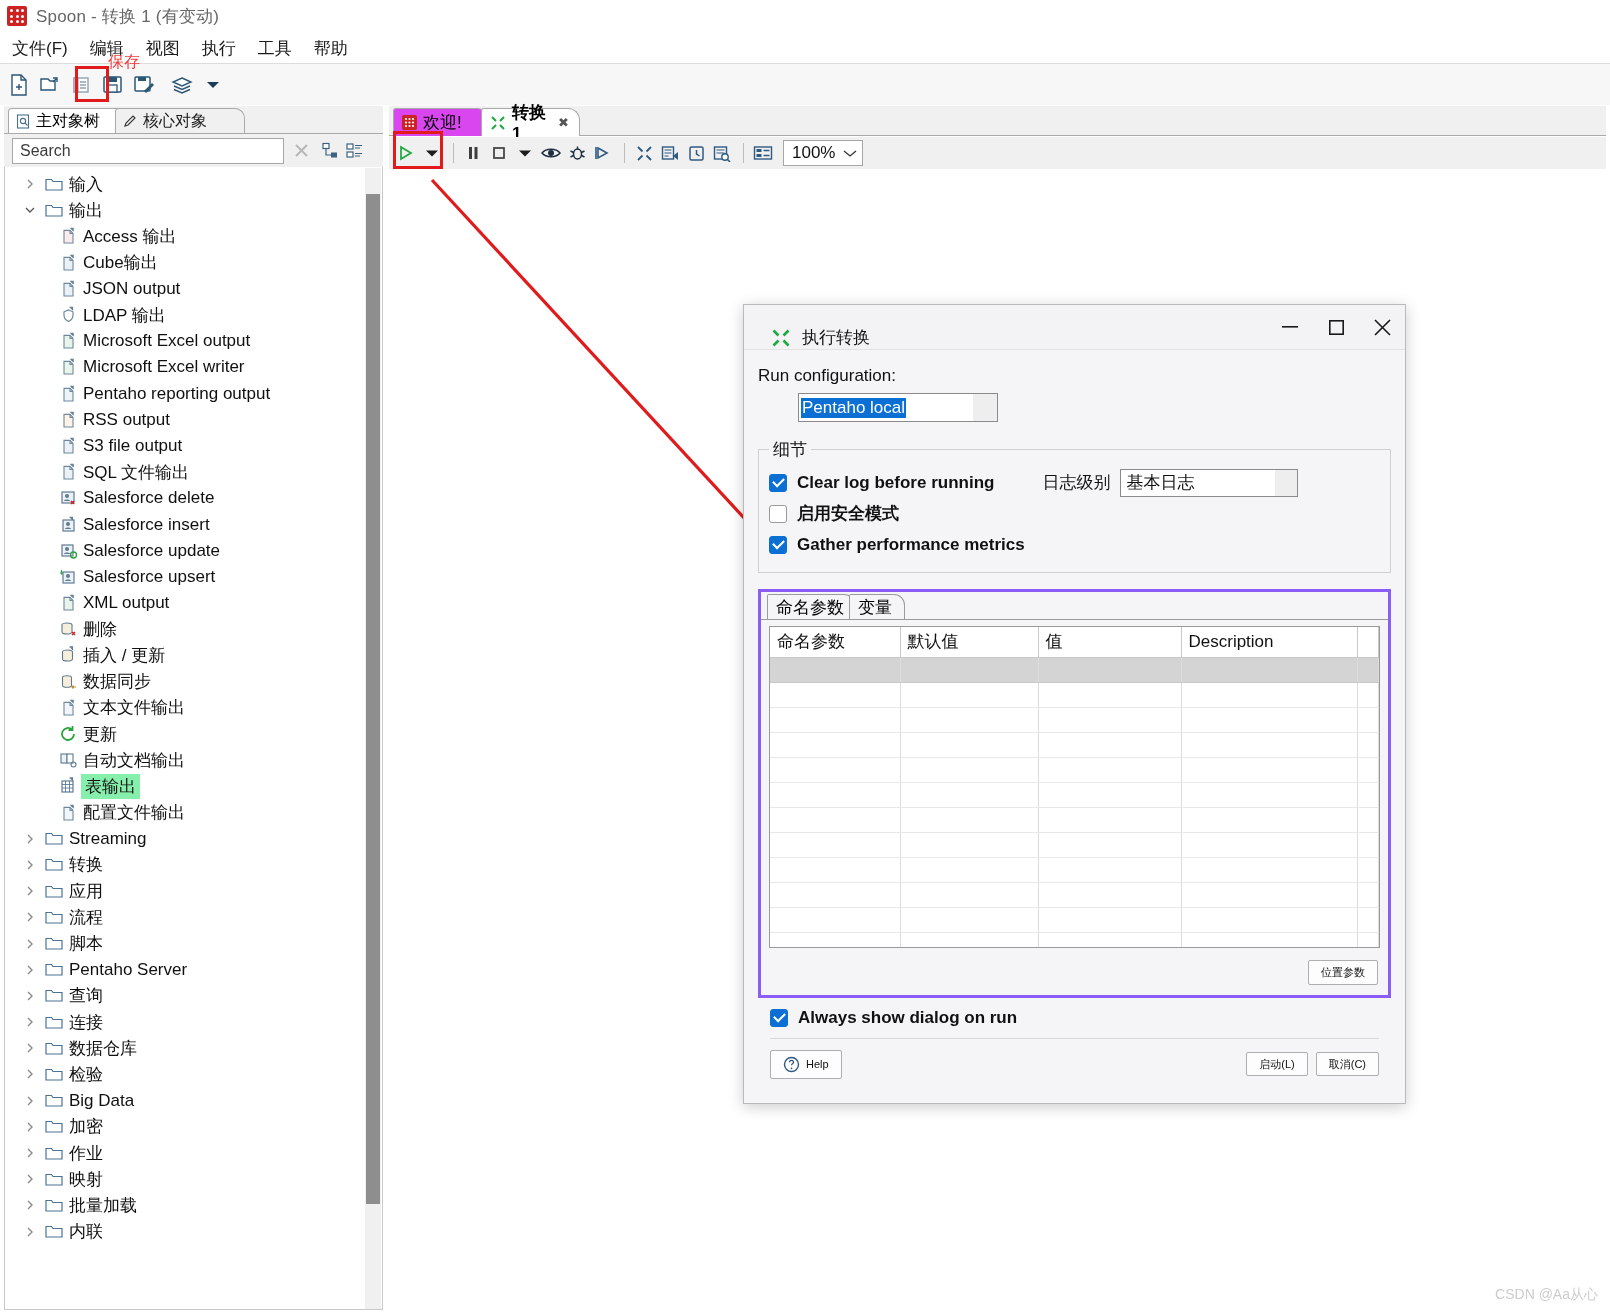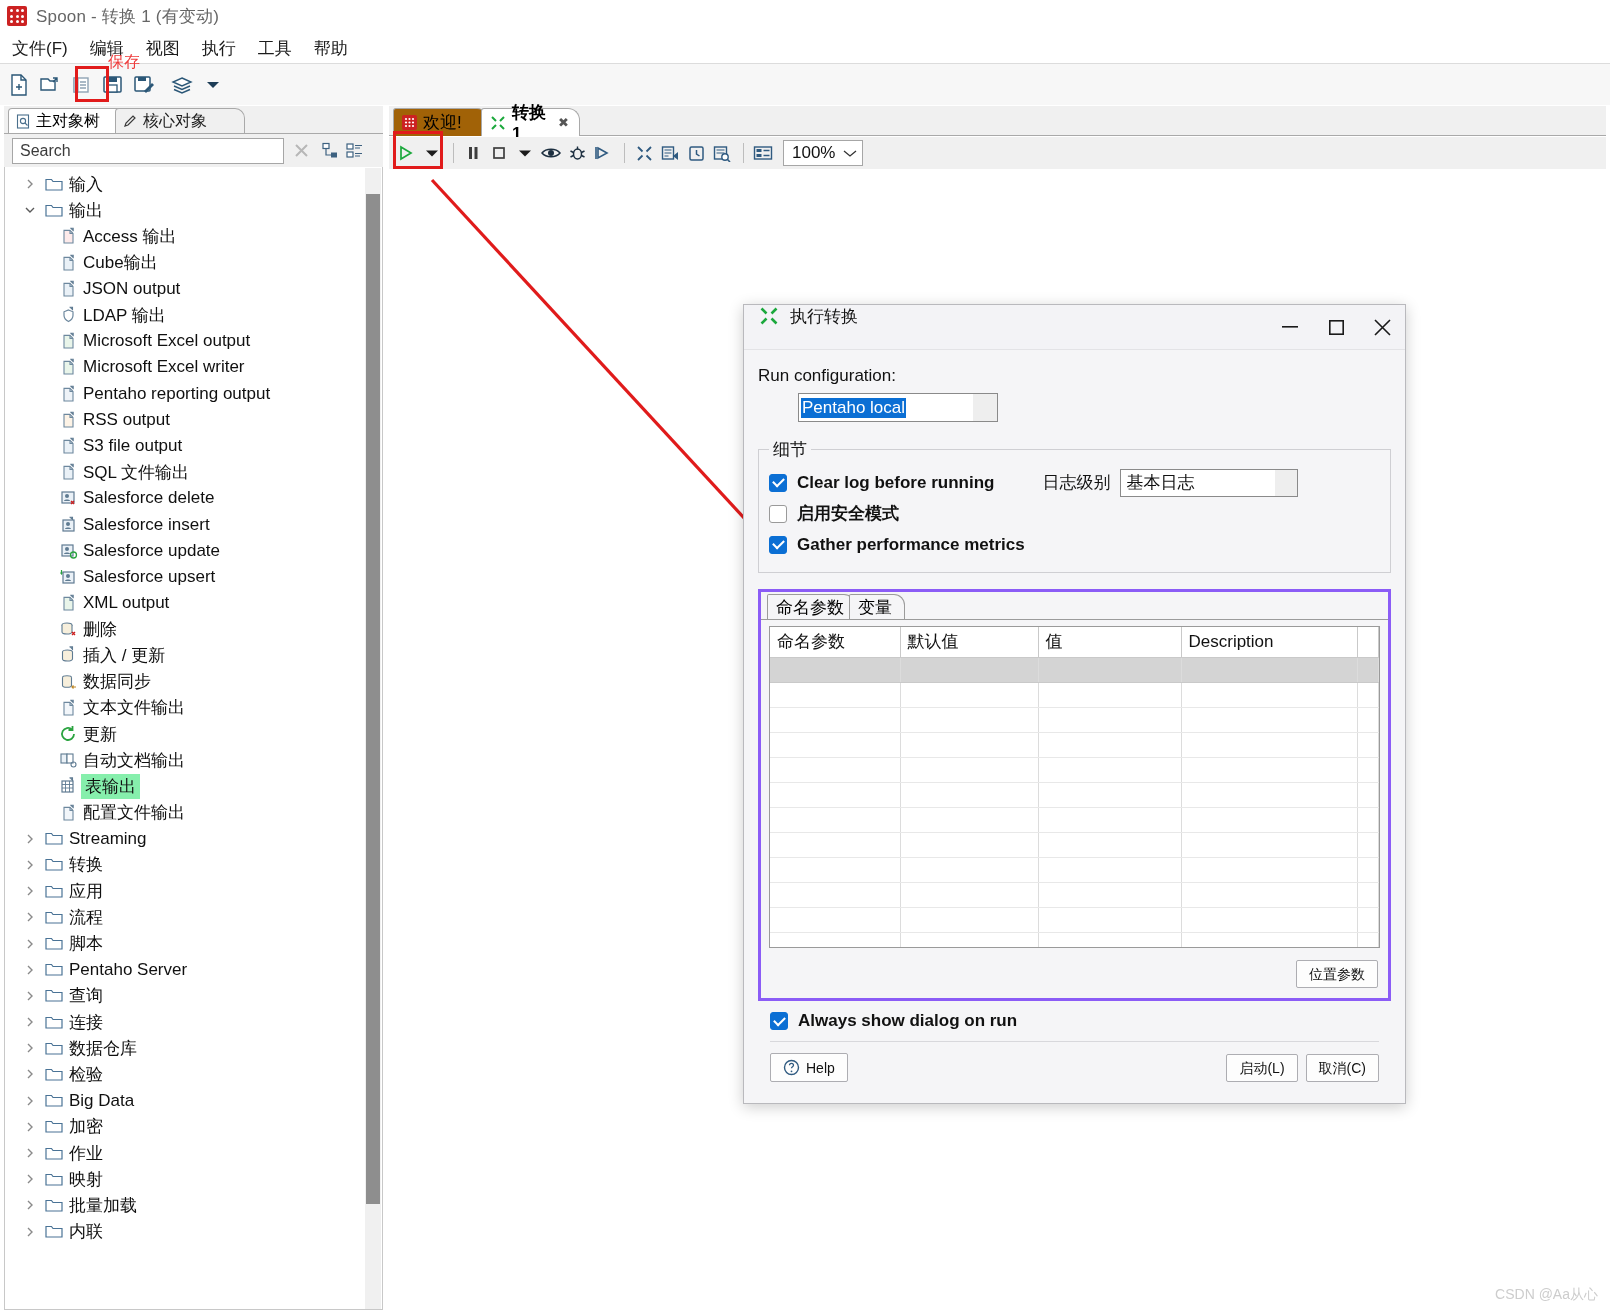--- a/index.html
+++ b/index.html
@@ -142,21 +142,21 @@
   }
   .ctabstrip {
     position: relative; height: 30px; width: 1217px; background: #f0f0f0;
     border-bottom: 1px solid #a9a9a9;
   }
   .ctab {
     position: absolute; top: 2px; height: 28px;
     display: flex; align-items: center; gap: 6px;
     font-size: 17px; padding: 0 10px 0 8px;
     border: 1px solid #a9a9a9; border-bottom: none;
-    border-radius: 3px 12px 0 0; background: #a16207;
+    border-radius: 3px 12px 0 0; background: #d946ef;
   }
   .ctab.active { background: #ffffff; font-weight: bold; }
   .ctab .closex { font-size: 13px; color: #555; margin-left: 3px; }
 
   .canvastoolbar {
     position: absolute; left: 0; top: 31px; width: 1217px; height: 32px;
     background: #f0f0f0; display: flex; align-items: center; padding-left: 5px;
   }
   .ct-btn { width: 24px; height: 26px; display:flex; align-items:center; justify-content:center; margin-right: 2px; }
   .ct-sep { width: 1px; height: 20px; background: #bdbdbd; margin: 0 7px; }
@@ -178,22 +178,22 @@
   .arrow-svg { position: absolute; left: 0; top: 0; width: 1610px; height: 1312px; pointer-events: none; }
 
   
   .dialog {
     position: absolute; left: 743px; top: 304px; width: 663px; height: 800px;
     background: #f5f5f7;
     border: 1px solid #b9b9bd;
     box-shadow: 0 3px 14px rgba(0,0,0,0.20);
   }
   .dlg-title {
-    height: 45px; display: flex; align-items: flex-start;
-    background: #f3f3f6; border-bottom: 1px solid #e3e3e6;
+    height: 45px; display: flex; align-items: flex-end;
+    background: #f3f3f6; border-bottom: 1px solid #e3e3e6; padding-left: 12px;
   }
   .dlg-ico { width: 22px; height: 22px; margin-left: 14px; margin-right: 10px; display:flex; align-items:center; justify-content:center;}
   .dlg-title-text { font-size: 17px; color: #141414; flex: 1; }
   .wbtn { width: 46px; height: 44px; display: flex; align-items: center; justify-content: center; }
   .dlg-body { padding: 12px 14px 0 14px; }
   .runcfg-label { font-size: 17px; color: #111; margin: 4px 0 7px 0; }
   .combo {
     width: 200px; height: 29px; border: 1px solid #8a8a8a; background: #ffffff;
     display: flex; align-items: stretch; margin-bottom: 16px; margin-left: 40px;
   }
@@ -247,21 +247,21 @@
     background: #ffffff; height: 28px;
   }
   table.pgrid td {
     height: 25px; border-right: 1px solid #dcdcdc; border-bottom: 1px solid #e8e8e8;
     background: #ffffff;
   }
   table.pgrid tr.selrow td { background: #d4d4d4; border-bottom: 1px solid #c9c9c9; }
 
   .posparam-row { display: flex; justify-content: flex-end; padding: 12px 10px 10px 0; }
   .btn {
-    border: 1px solid #adadb2; background: #fdfdfd; font-size: 14px; color: #111;
+    border: 1px solid #adadb2; background: #fdfdfd; font-size: 11px; color: #111;
     padding: 5px 12px; border-radius: 2px; line-height: 1.15;
   }
   .alwaysrow { display: flex; align-items: center; padding: 10px 0 0 12px; }
   .dlg-footer-sep { height: 1px; background: #d8d8dc; margin: 10px 12px 0 12px; }
   .dlg-footer { display: flex; align-items: center; padding: 11px 12px 0 12px; }
   .helpbtn { display: flex; align-items: center; gap: 6px; }
   .spacer { flex: 1; }
   .footbtn { margin-left: 8px; }
 
   .watermark {

